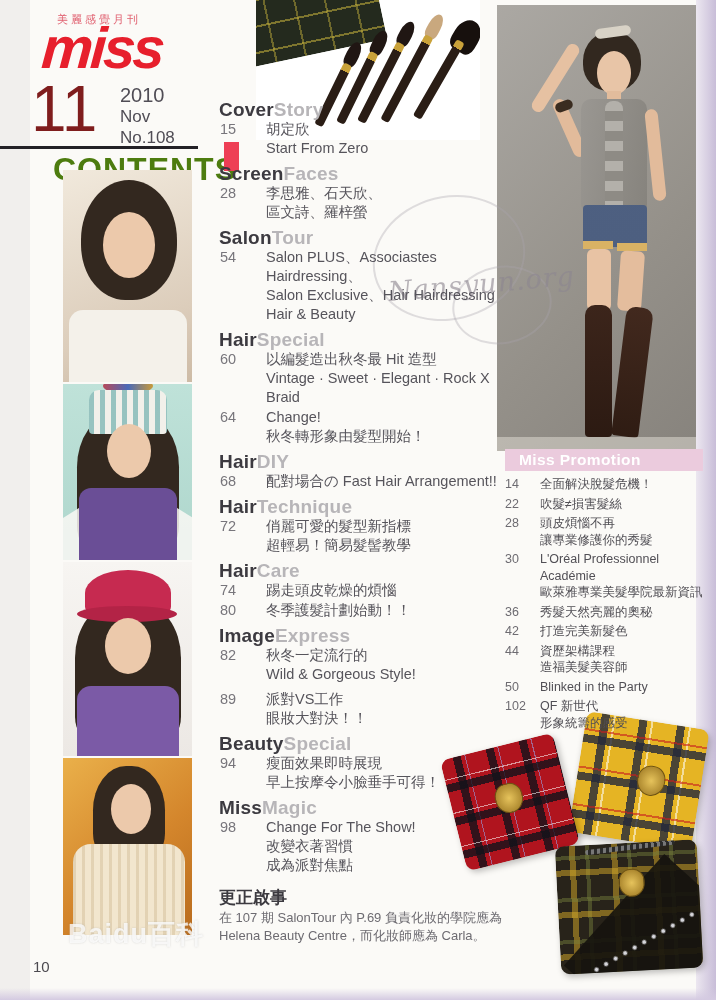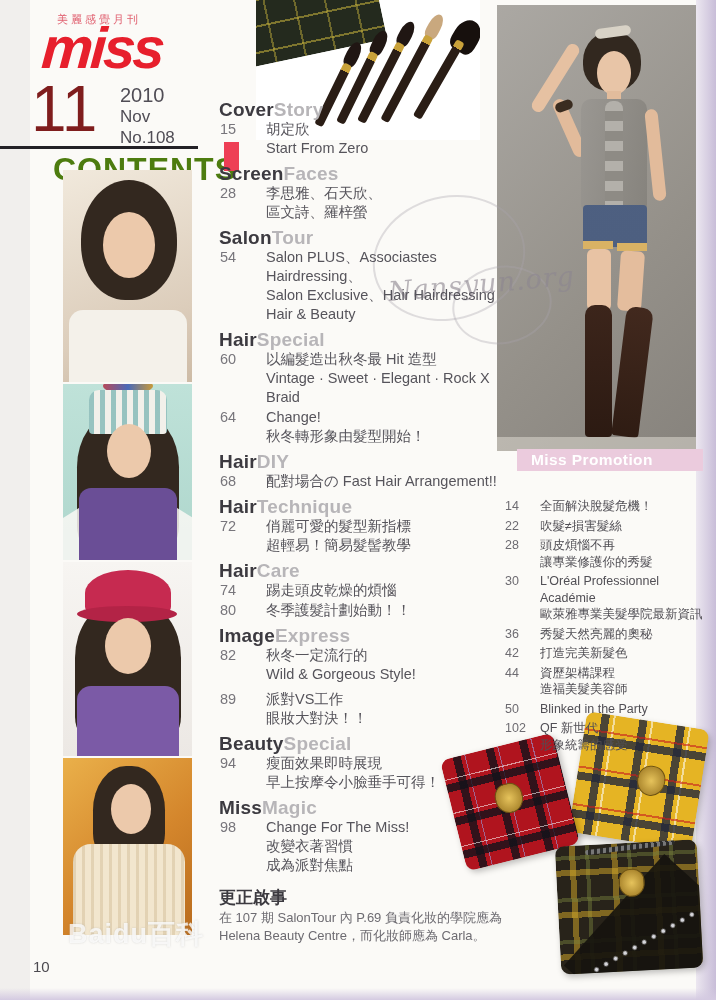--- a/index.html
+++ b/index.html
@@ -117,22 +117,22 @@
   .swirl{position:absolute;border:2px solid rgba(170,163,172,.35);border-radius:50%;z-index:4;pointer-events:none;}
   .sw1{left:372px;top:196px;width:150px;height:120px;transform:rotate(-14deg);}
   .sw2{left:452px;top:266px;width:96px;height:74px;transform:rotate(-10deg);}
   .script-mark{position:absolute;left:388px;top:268px;z-index:4;font-family:"DejaVu Serif",serif;
                font-style:italic;font-size:27px;color:rgba(140,134,144,.62);transform:rotate(-5deg);
                letter-spacing:1px;pointer-events:none;}
 
   
   .promo{position:absolute;left:505px;top:449px;width:198px;z-index:5;}
   .promo-band{height:22px;line-height:22px;background:#ebcbdd;color:#ffffff;font-weight:bold;
-              font-size:15.5px;padding-left:14px;letter-spacing:.4px;margin-left:12px;}
-  .promo-list{margin-top:27px;}
+              font-size:15.5px;padding-left:14px;letter-spacing:.4px;}
+  .promo-list{margin-top:5px;}
   .prow{display:flex;margin-bottom:3px;}
   .ppg{width:35px;flex:none;font-size:12.5px;line-height:16.5px;color:#6d6b71;}
   .plines{flex:1;}
   .pln{font-size:12.5px;line-height:16.5px;color:#514f55;}
 
   
   .bag{position:absolute;border-radius:9px;box-shadow:2px 3px 6px rgba(0,0,0,.25);overflow:hidden;}
   .crest{position:absolute;width:26px;height:28px;background:radial-gradient(#e6c35c,#96711d);
          border-radius:45% 45% 50% 50%;border:1px solid #6e5314;}
   .bag-red{left:452px;top:745px;width:116px;height:114px;transform:rotate(-14deg);z-index:3;
@@ -399,21 +399,21 @@
   </div>
 </div>
   </div>
 
   <div class="sec">
     <div class="sec-head"><span class="h1">Miss</span><span class="h2">Magic</span></div>
     <div class="sec-items">
   <div class="row">
     <div class="pg">98</div>
     <div class="lines">
-                <div class="ln">Change For The Miss!</div>
+                <div class="ln">Change For The Show!</div>
                 <div class="ln">改變衣著習慣</div>
                 <div class="ln">成為派對焦點</div>
               </div>
   </div>
 </div>
   </div>
 </div>
     <div class="correction">
       <div class="c-title">更正啟事</div>
       <div class="c-ln">在 107 期 SalonTour 內 P.69 負責化妝的學院應為</div>

